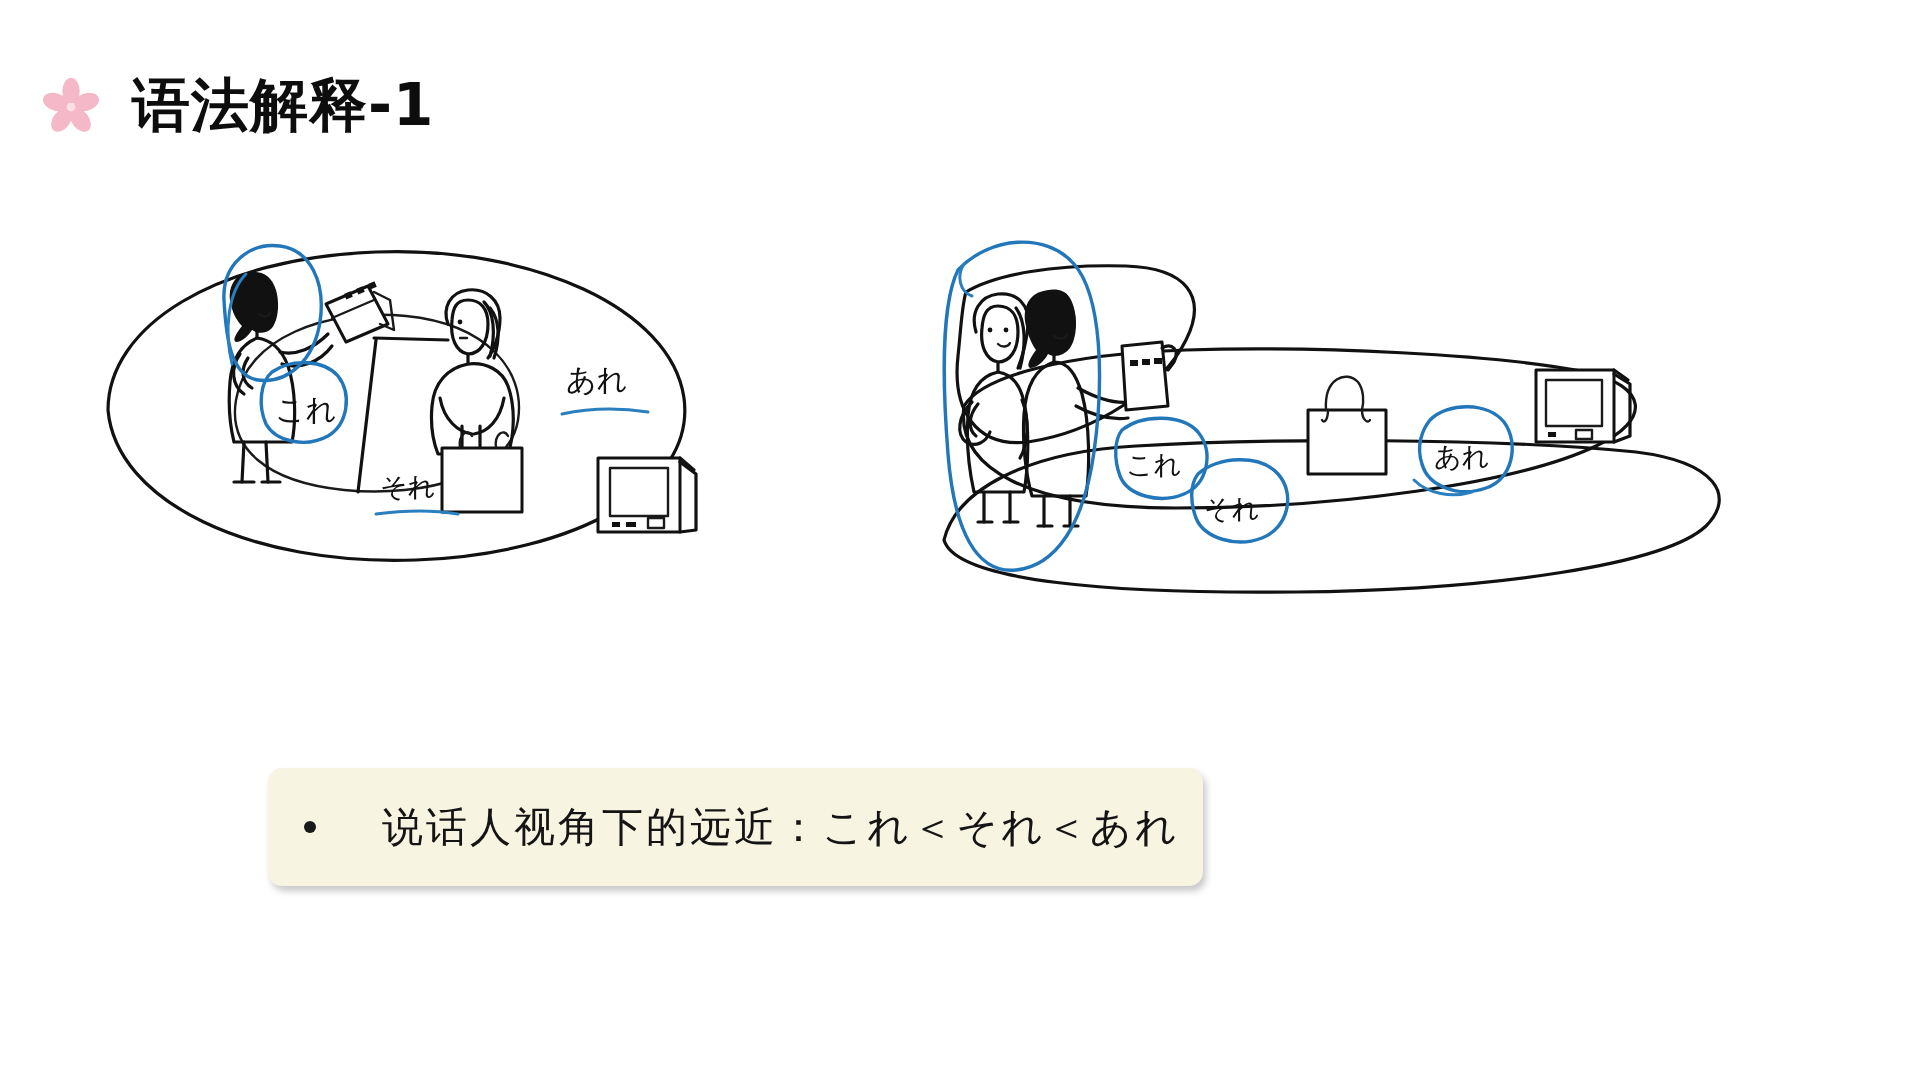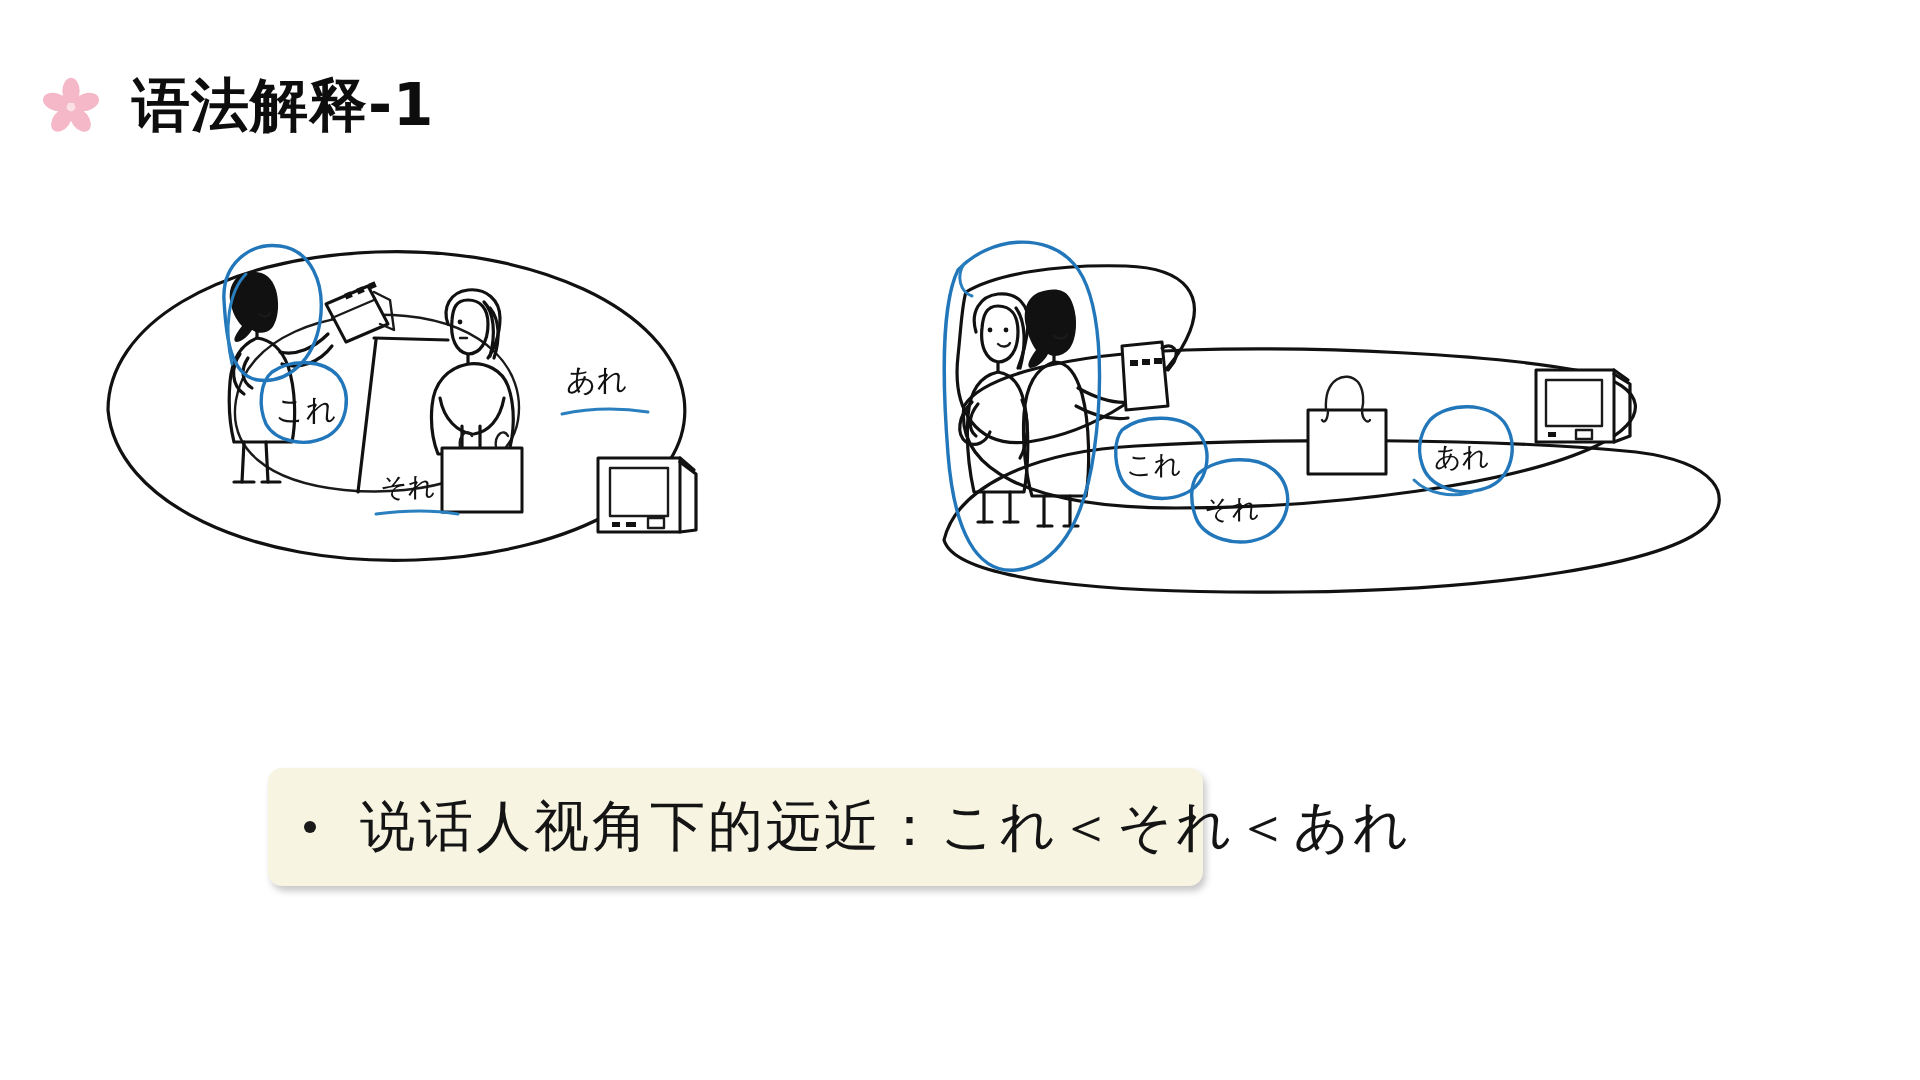--- a/index.html
+++ b/index.html
@@ -85,25 +85,26 @@
   #callout-bullet {
     width: 12px;
     height: 12px;
     border-radius: 50%;
     background: #1a1a1a;
     margin-left: 36px;
     margin-right: 44px;
     flex: 0 0 auto;
   }
   #callout-text {
-    font-size: 55px;
+    font-size: 41px;
     color: #141414;
     letter-spacing: 3px;
     white-space: nowrap;
     font-family: "DejaVu Serif", "Liberation Serif", serif;
+    margin-left: 22px;
   }
 </style>
 </head>
 <body>
 
 <div id="slide">
 
   <div id="title-row">
     <svg id="sakura-icon" viewBox="0 0 100 100">
       <g fill="#f4b8c8">

